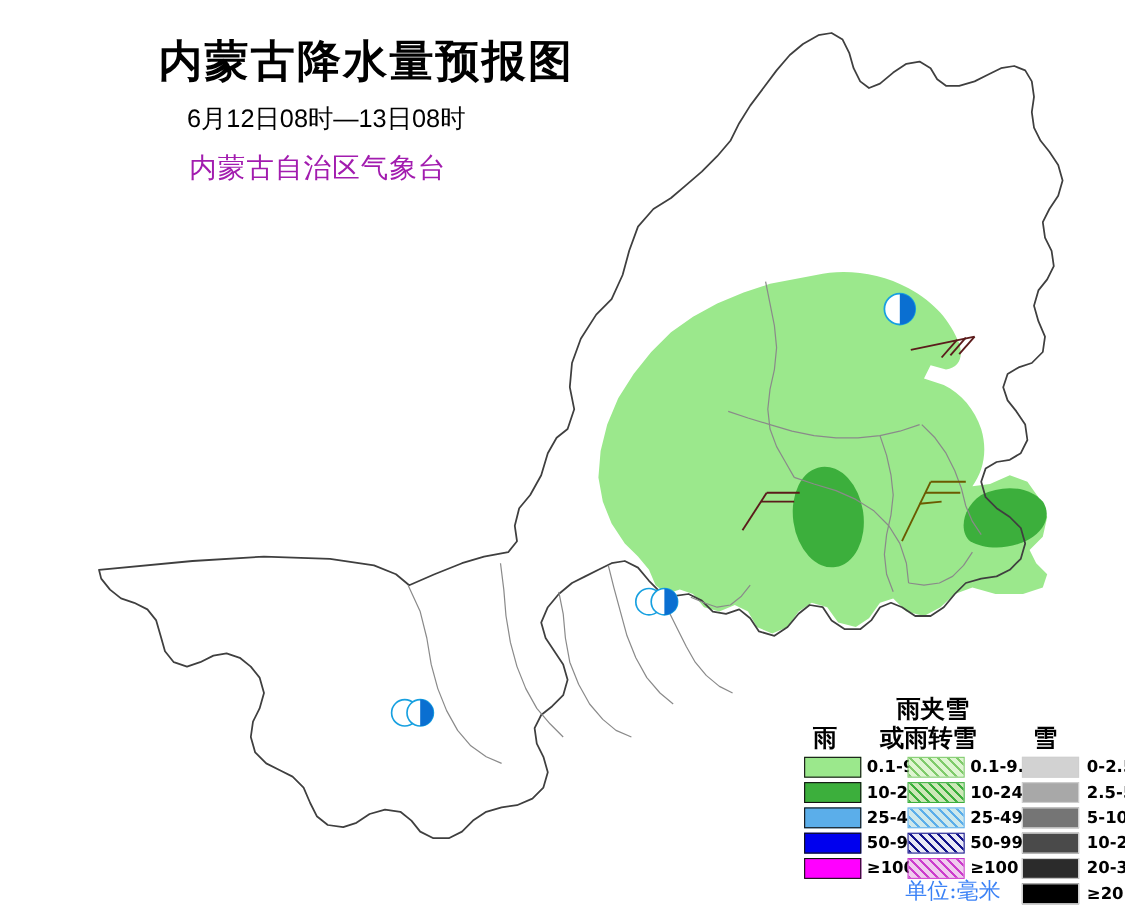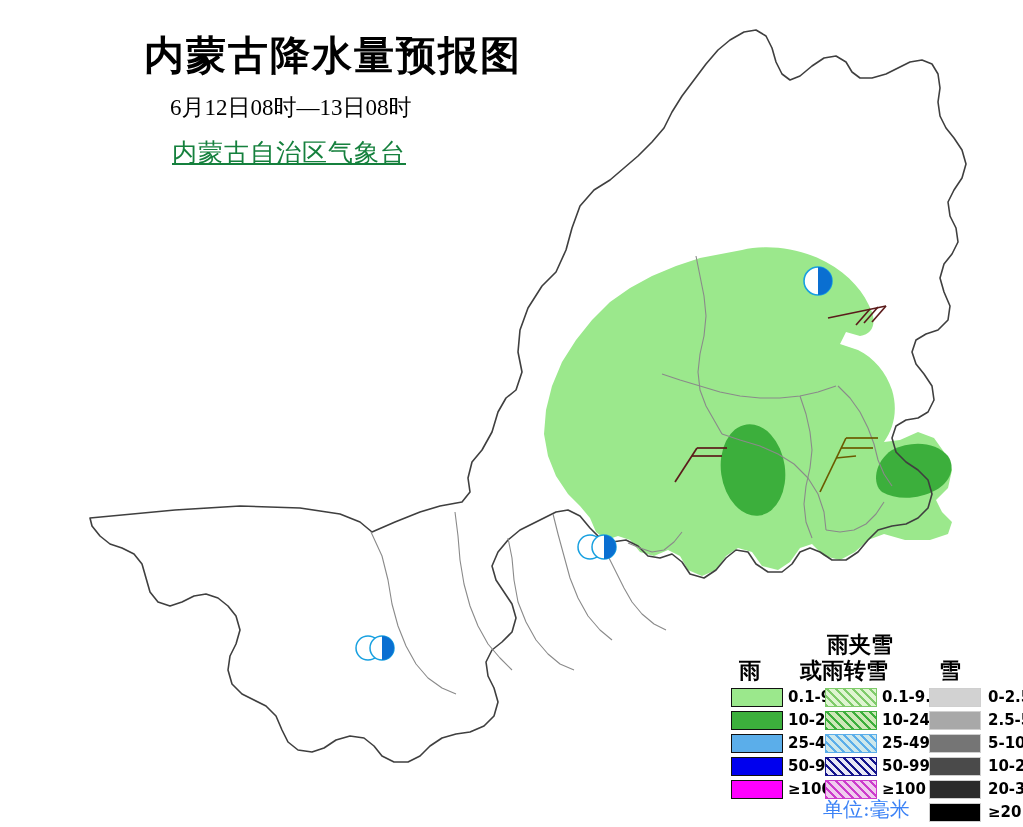--- a/index.html
+++ b/index.html
@@ -17,48 +17,47 @@
   .map-title{
     position:absolute;left:120px;top:28px;
     font-size:40px;font-weight:700;letter-spacing:2px;
     color:#000;white-space:nowrap;
     font-family:"DejaVu Serif", serif;
     margin-left:24px;
   }
   .map-period{
     position:absolute;left:170px;top:92px;
     font-size:23px;color:#000;white-space:nowrap;
-    font-family:Liberation Serif, serif;
+    font-family:Liberation Sans, sans-serif;
   }
   .map-issuer{
     position:absolute;left:172px;top:136px;
-    font-size:25px;color:#15803d;white-space:nowrap;
+    font-size:25px;color:#a21caf;white-space:nowrap;
     letter-spacing:1px;
     font-family:"DejaVu Serif", serif;
-    text-decoration:underline;
   }
   .issue-stamp{
     position:absolute;left:26px;top:784px;
     font-size:21px;color:#000;white-space:nowrap;
     font-family:"DejaVu Serif", serif;
   }
 
   
   #map-svg{position:absolute;left:0;top:0;width:1023px;height:827px;}
 
   
   .legend{
     position:absolute;left:727px;top:628px;width:292px;height:192px;
   }
   .legend-col-title{
     position:absolute;font-size:22px;font-weight:700;color:#000;
     font-family:"DejaVu Serif", serif;white-space:nowrap;
   }
   .lt-rain{left:12px;top:28px;}
-  .lt-sleet-1{left:100px;top:2px;}
+  .lt-sleet-1{left:88px;top:2px;}
   .lt-sleet-2{left:73px;top:28px;}
   .lt-snow{left:212px;top:28px;}
 
   .legend-col{position:absolute;top:58px;}
   .col-rain{left:4px;}
   .col-sleet{left:98px;}
   .col-snow{left:202px;}
 
   .legend-row{
     display:flex;align-items:center;height:22px;margin-bottom:1px;

